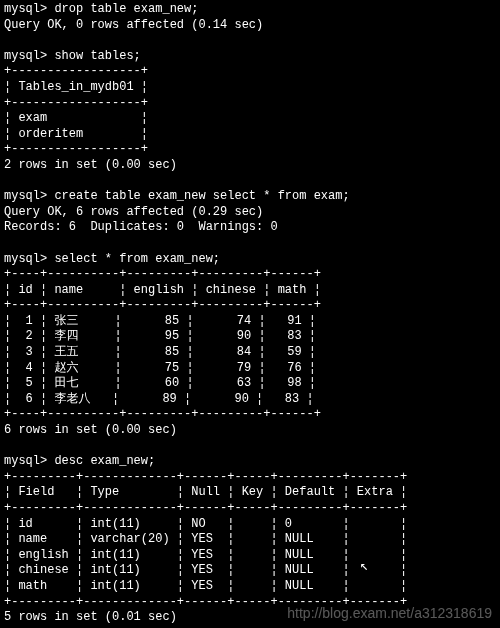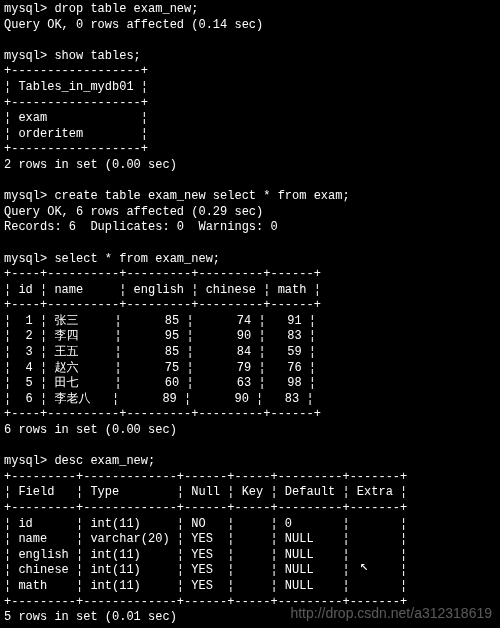--- a/index.html
+++ b/index.html
@@ -78,13 +78,13 @@
 ¦ id      ¦ int(11)     ¦ NO   ¦     ¦ 0       ¦       ¦
 ¦ name    ¦ varchar(20) ¦ YES  ¦     ¦ NULL    ¦       ¦
 ¦ english ¦ int(11)     ¦ YES  ¦     ¦ NULL    ¦       ¦
 ¦ chinese ¦ int(11)     ¦ YES  ¦     ¦ NULL    ¦       ¦
 ¦ math    ¦ int(11)     ¦ YES  ¦     ¦ NULL    ¦       ¦
 +---------+-------------+------+-----+---------+-------+
 5 rows in set (0.01 sec)</pre>
 
 <span class="cursor">↖</span>
 
-<div class="watermark">http://drop.csdn.net/a312318619</div>
+<div class="watermark">http://blog.exam.net/a312318619</div>
 
 </body></html>

